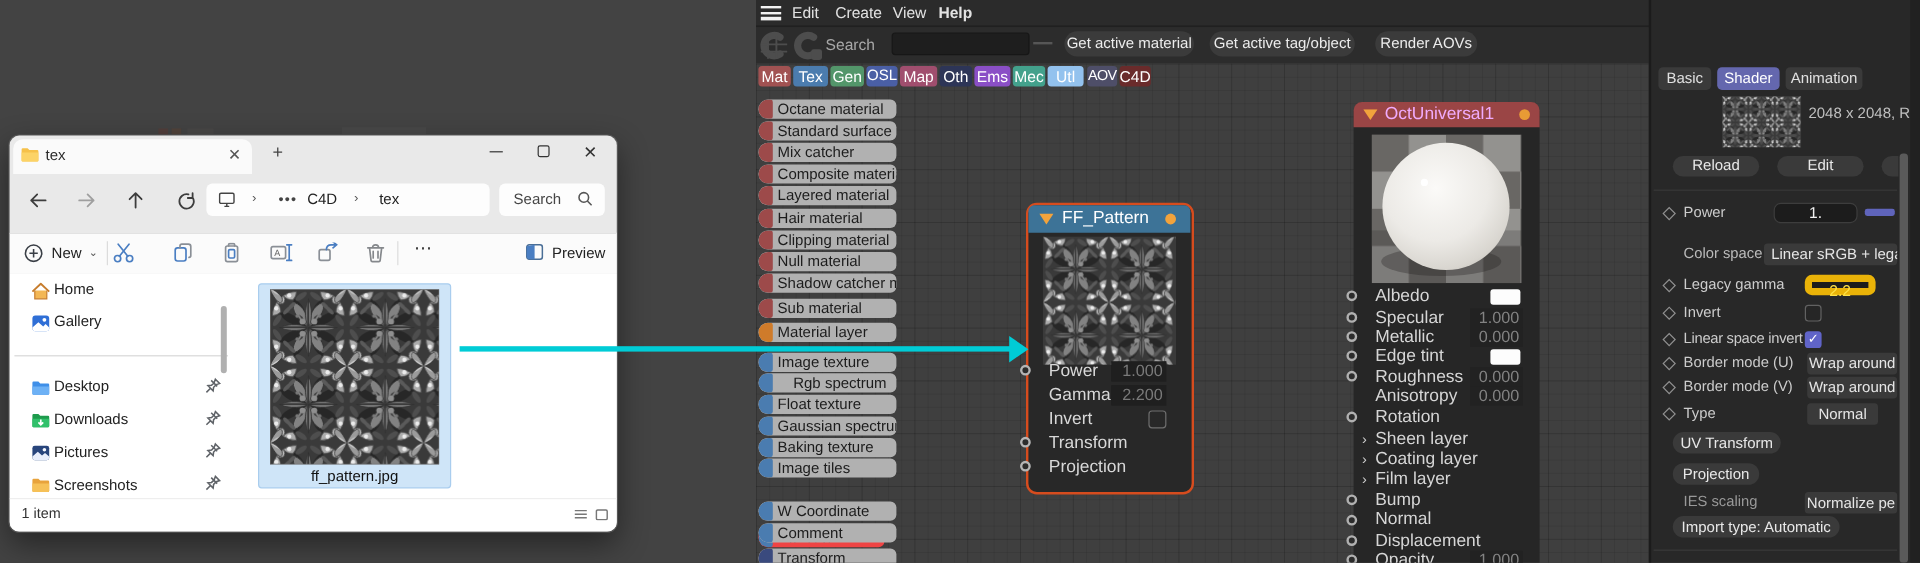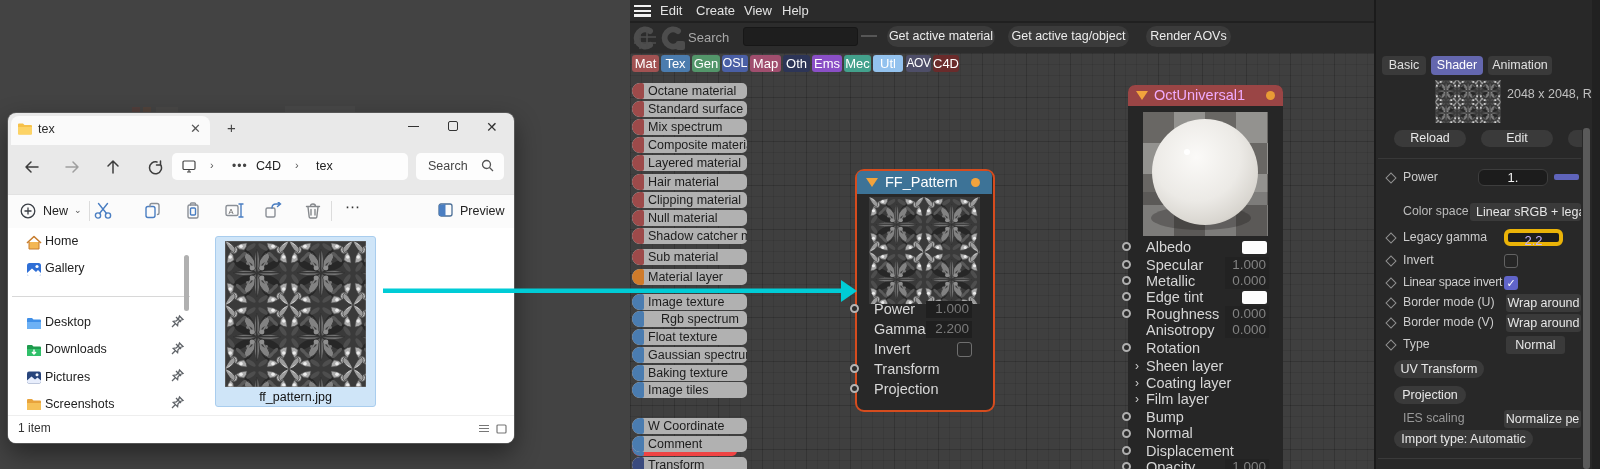--- a/index.html
+++ b/index.html
@@ -74,21 +74,21 @@
 
   <div class="abs" style="left:0; top:0; width:970px; height:21px; background:#2b2b2b;"></div>
   <div class="abs" style="left:4px; top:5px; width:17px; height:12px;">
     <div class="abs" style="left:0;top:0;width:17px;height:2.4px;background:#f2f2f2;"></div>
     <div class="abs" style="left:0;top:4.6px;width:17px;height:2.4px;background:#f2f2f2;"></div>
     <div class="abs" style="left:0;top:9.2px;width:17px;height:2.4px;background:#f2f2f2;"></div>
   </div>
   <div class="abs" style="left:30px; top:3px; color:#e2e2e2; font-size:13px;">Edit</div>
   <div class="abs" style="left:66px; top:3px; color:#e2e2e2; font-size:13px;">Create</div>
   <div class="abs" style="left:114px; top:3px; color:#e2e2e2; font-size:13px;">View</div>
-  <div class="abs" style="left:152px; top:3px; color:#e2e2e2; font-size:13px;">Help</div>
+  <div class="abs" style="left:152px; top:3px; color:#e2e2e2; font-size:13px;font-weight:bold;">Help</div>
   <div class="abs" style="left:0; top:21px; width:970px; height:2px; background:#202020;"></div>
 
   <div class="abs" style="left:0; top:23px; width:744px; height:30px; background:#2c2c2c;"></div>
   <div class="abs" style="left:744px; top:23px; width:226px; height:30px; background:#282828;"></div>
 
   <svg class="abs" style="left:2px; top:25px;" width="54" height="26" viewBox="0 0 54 26">
     <g fill="none" stroke="#4d4d4d" stroke-width="6" stroke-linecap="round">
       <path d="M18 6 A8.5 8.5 0 1 0 18 20"></path>
       <path d="M46 6 A8.5 8.5 0 1 0 46 20"></path>
     </g>
@@ -132,21 +132,21 @@
 <div class="abs" style="left:632px; top:83px; width:115px; height:16px; background:#b1b1b1; border-radius:8px 5px 5px 8px; overflow:hidden;">
         <div class="abs" style="left:0; top:0; width:12px; height:16px; background:#9d4a4a; border-radius:8px 2px 2px 8px;"></div>
         <div class="abs" style="left:16px; top:1px; color:#1c1c1c; font-size:12.5px; white-space:nowrap;">Octane material</div>
       </div>
 <div class="abs" style="left:632px; top:101px; width:115px; height:16px; background:#b1b1b1; border-radius:8px 5px 5px 8px; overflow:hidden;">
         <div class="abs" style="left:0; top:0; width:12px; height:16px; background:#9d4a4a; border-radius:8px 2px 2px 8px;"></div>
         <div class="abs" style="left:16px; top:1px; color:#1c1c1c; font-size:12.5px; white-space:nowrap;">Standard surface</div>
       </div>
 <div class="abs" style="left:632px; top:119px; width:115px; height:16px; background:#b1b1b1; border-radius:8px 5px 5px 8px; overflow:hidden;">
         <div class="abs" style="left:0; top:0; width:12px; height:16px; background:#9d4a4a; border-radius:8px 2px 2px 8px;"></div>
-        <div class="abs" style="left:16px; top:1px; color:#1c1c1c; font-size:12.5px; white-space:nowrap;">Mix spectrum</div>
+        <div class="abs" style="left:16px; top:1px; color:#1c1c1c; font-size:12.5px; white-space:nowrap;">Mix catcher</div>
       </div>
 <div class="abs" style="left:632px; top:137px; width:115px; height:16px; background:#b1b1b1; border-radius:8px 5px 5px 8px; overflow:hidden;">
         <div class="abs" style="left:0; top:0; width:12px; height:16px; background:#9d4a4a; border-radius:8px 2px 2px 8px;"></div>
         <div class="abs" style="left:16px; top:1px; color:#1c1c1c; font-size:12.5px; white-space:nowrap;">Composite material</div>
       </div>
 <div class="abs" style="left:632px; top:155px; width:115px; height:16px; background:#b1b1b1; border-radius:8px 5px 5px 8px; overflow:hidden;">
         <div class="abs" style="left:0; top:0; width:12px; height:16px; background:#9d4a4a; border-radius:8px 2px 2px 8px;"></div>
         <div class="abs" style="left:16px; top:1px; color:#1c1c1c; font-size:12.5px; white-space:nowrap;">Layered material</div>
       </div>
 <div class="abs" style="left:632px; top:174px; width:115px; height:16px; background:#b1b1b1; border-radius:8px 5px 5px 8px; overflow:hidden;">
@@ -308,21 +308,21 @@
 <div class="abs" style="left:1568px; top:130px; width:14px; height:17px; background:#3a3a3a; border-radius:9px 0 0 9px;"></div>
 <div class="abs" style="left:1378px; top:158px; width:203px; height:1px; background:#383838;"></div>
 <div class="abs" style="left:1387px; top:174px; width:8px; height:8px; border:1.2px solid #909090; transform:rotate(45deg);"></div>
 <div class="abs" style="left:1403px; top:170px; color:#cccccc; font-size:12.3px; white-space:nowrap;">Power</div>
 <div class="abs" style="left:1478px; top:169px; width:70px; height:17px; background:#1c1c1c; border:1px solid #3d3d3d; border-radius:6px; color:#f0f0f0; font-size:13px; text-align:center; line-height:15px;">1.</div>
 <div class="abs" style="left:1554px; top:174px; width:25px; height:6px; background:#5f64bb; border-radius:2px;"></div>
 <div class="abs" style="left:1403px; top:204px; color:#bbbbbb; font-size:12.3px; white-space:nowrap;">Color space</div>
 <div class="abs" style="left:1470px; top:203px; width:111px; height:18px; background:#3a3a3a; border-radius:3px; color:#e6e6e6; font-size:12.5px; text-align:left; padding-left:6px; line-height:18px; overflow:hidden; white-space:nowrap;">Linear sRGB + legacy</div>
 <div class="abs" style="left:1387px; top:234px; width:8px; height:8px; border:1.2px solid #909090; transform:rotate(45deg);"></div>
 <div class="abs" style="left:1403px; top:230px; color:#cccccc; font-size:12.3px; white-space:nowrap;">Legacy gamma</div>
-<div class="abs" style="left:1504px; top:229px; width:59px; height:17px; background:#1c1c1c; border:4px solid #eab308; border-radius:6px; color:#c4b5fd; font-size:13px; text-align:center; line-height:15px;">2.2</div>
+<div class="abs" style="left:1504px; top:229px; width:59px; height:17px; background:#1c1c1c; border:6px solid #eab308; border-radius:6px; color:#fde047; font-size:13px; text-align:center; line-height:15px;">2.2</div>
 <div class="abs" style="left:1387px; top:257px; width:8px; height:8px; border:1.2px solid #909090; transform:rotate(45deg);"></div>
 <div class="abs" style="left:1403px; top:253px; color:#cccccc; font-size:12.3px; white-space:nowrap;">Invert</div>
 <div class="abs" style="left:1504px; top:254px; width:14px; height:14px; background:#262626; border:1.3px solid #626262; border-radius:3px;"></div>
 <div class="abs" style="left:1387px; top:279px; width:8px; height:8px; border:1.2px solid #909090; transform:rotate(45deg);"></div>
 <div class="abs" style="left:1403px; top:275px; color:#cccccc; font-size:12.3px; letter-spacing:-0.25px; white-space:nowrap;">Linear space invert</div>
 <div class="abs" style="left:1504px; top:276px; width:14px; height:14px; background:#6064c8; border-radius:3px; color:#fff; font-size:11px; text-align:center; line-height:14px;">✓</div>
 <div class="abs" style="left:1387px; top:299px; width:8px; height:8px; border:1.2px solid #909090; transform:rotate(45deg);"></div>
 <div class="abs" style="left:1403px; top:295px; color:#cccccc; font-size:12.3px; white-space:nowrap;">Border mode (U)</div>
 <div class="abs" style="left:1506px; top:294px; width:75px; height:18px; background:#3a3a3a; border-radius:3px; color:#e6e6e6; font-size:12.5px; text-align:center; line-height:18px; overflow:hidden; white-space:nowrap;">Wrap around</div>
 <div class="abs" style="left:1387px; top:319px; width:8px; height:8px; border:1.2px solid #909090; transform:rotate(45deg);"></div>

